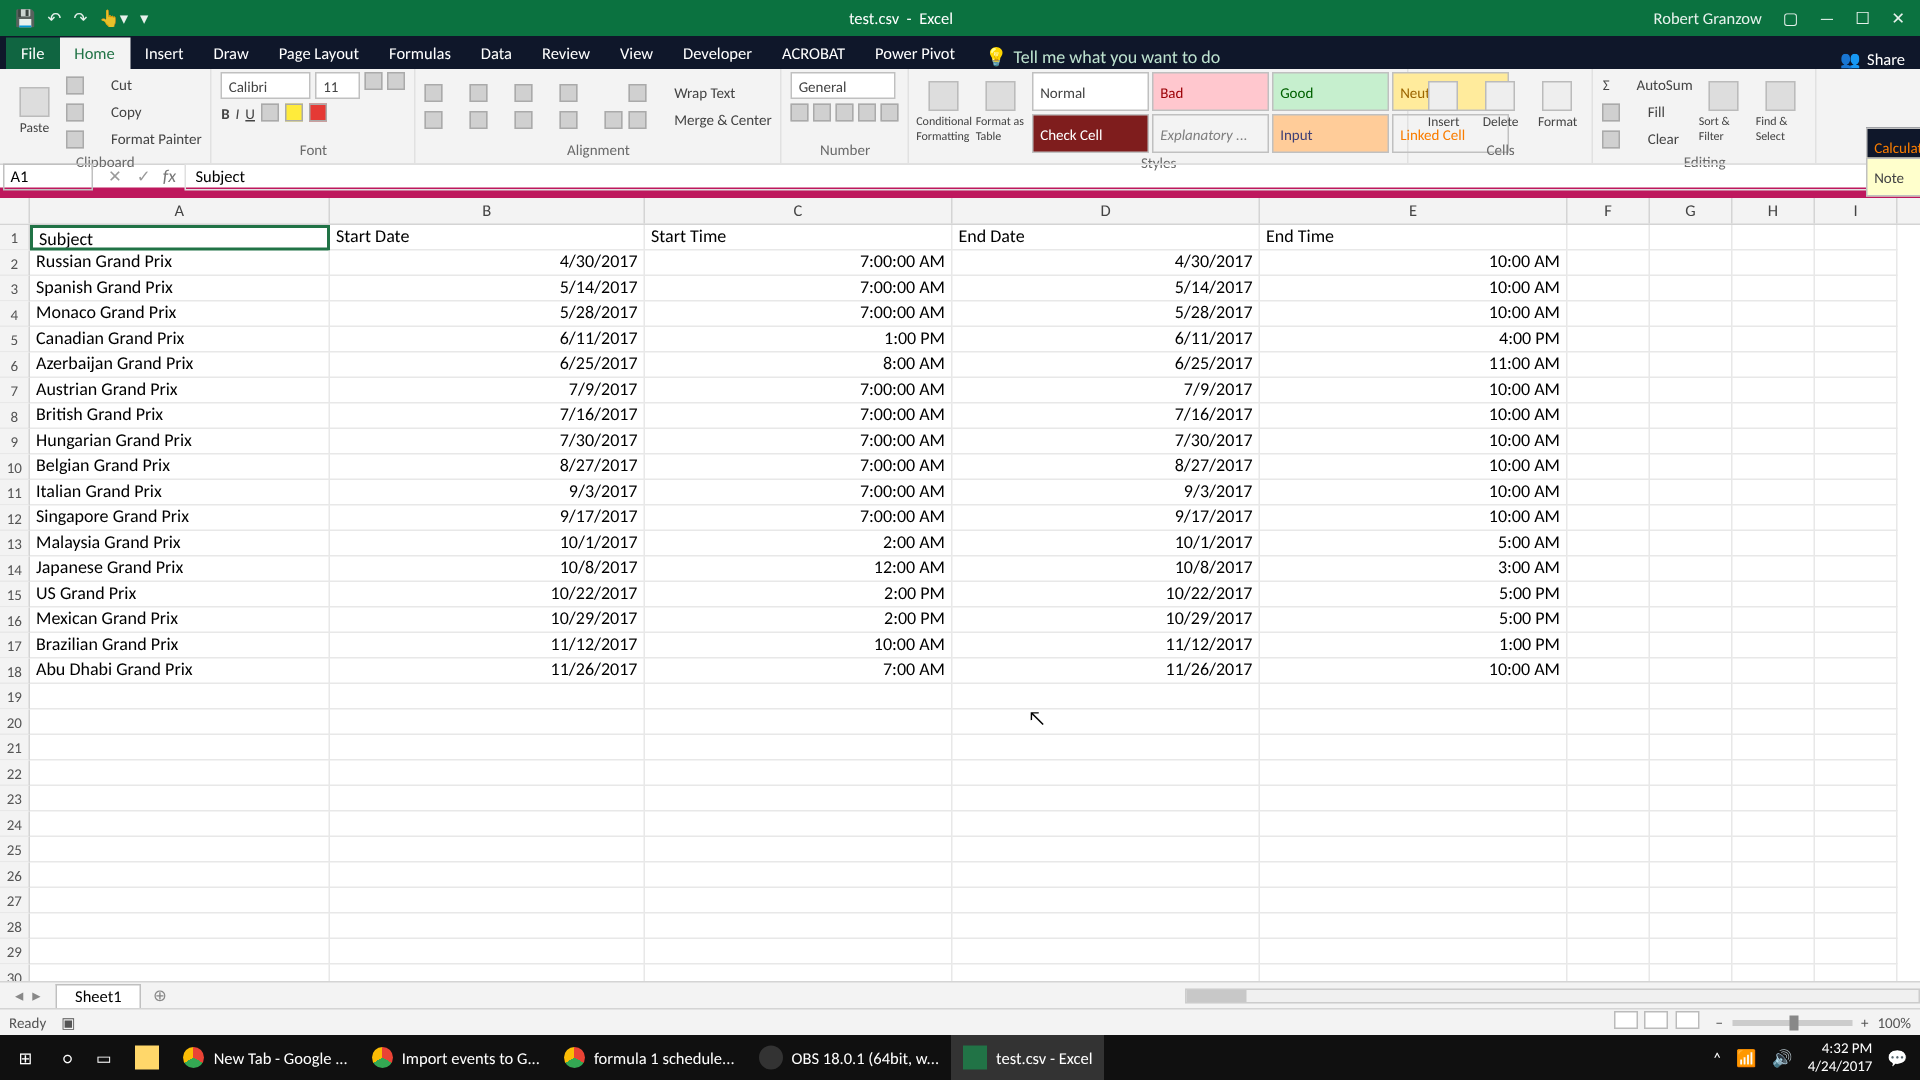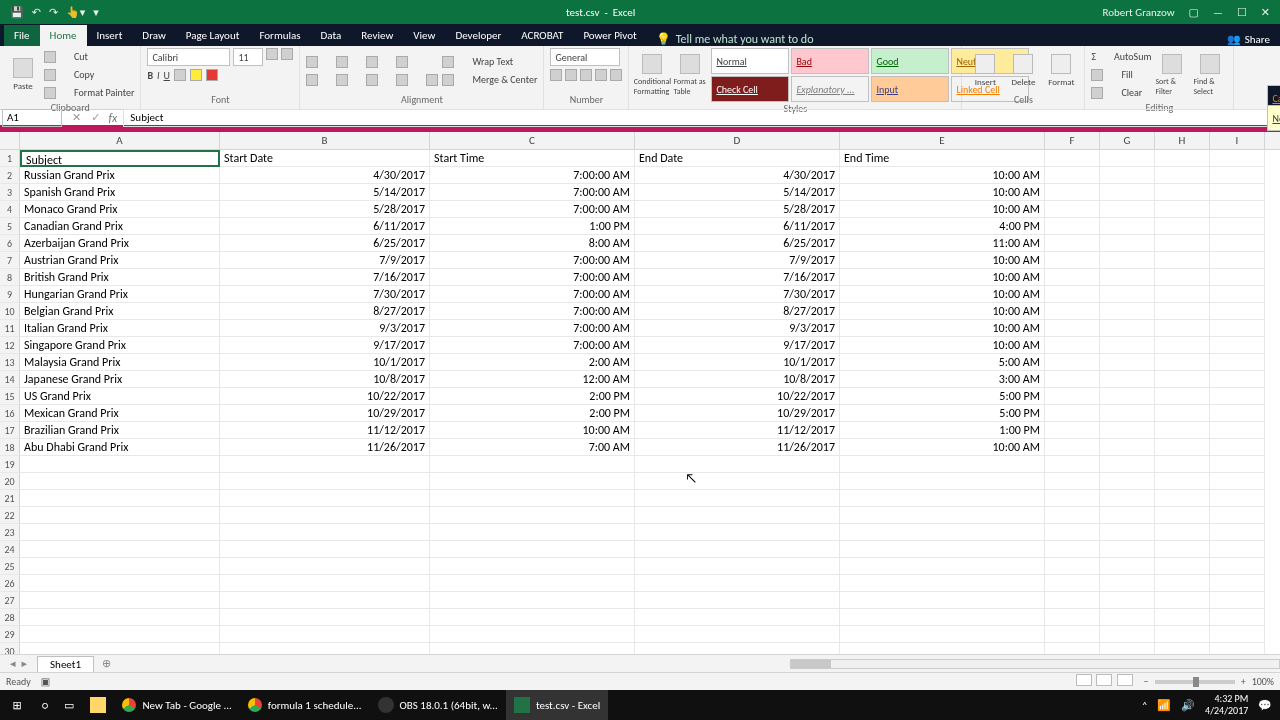--- a/index.html
+++ b/index.html
@@ -24,24 +24,24 @@
 
 .ribbon { height: 64px; background: #f3f3f3; border-bottom: 1px solid #d4d4d4; display: flex; font-size: 10px; color:#444;}
 .group { border-right: 1px solid #e1e1e1; padding: 2px 6px; display:flex; flex-direction:column; justify-content:space-between; }
 .group-label { text-align:center; color:#6a6a6a; font-size:10px; padding-bottom:1px;}
 .group-body { flex:1; display:flex; align-items:center; gap:4px; }
 .btn-lg { width:34px; height:44px; display:flex; flex-direction:column; align-items:center; justify-content:center; gap:2px; font-size:9px; color:#444;}
 .btn-lg .ico { width:20px; height:20px; background:#ddd; border:1px solid #bbb;}
 .stack { display:flex; flex-direction:column; gap:1px; font-size:10px;}
 .stack .row { display:flex; align-items:center; gap:18px; white-space:nowrap;}
 .mini-ico { width:12px; height:12px; background:#d0d0d0; border:1px solid #aaa; display:inline-block;}
-.fontbox { width:83px; height:18px; border:1px solid #c0c0c0; background:#fff; font-size:10px; padding:1px 4px; display:flex; align-items:center;}
+.fontbox { width:60px; height:18px; border:1px solid #c0c0c0; background:#fff; font-size:10px; padding:1px 4px; display:flex; align-items:center;}
 .sizebox { width:30px; height:18px; border:1px solid #c0c0c0; background:#fff; font-size:10px; padding:1px 4px; display:flex; align-items:center;}
 .styles-grid { display:grid; grid-template-columns:repeat(4, 78px); gap:2px;}
-.style-cell { height:18px; border:1px solid #c0c0c0; font-size:10px; padding:12px 4px; display:flex; align-items:center;text-decoration:underline;}
+.style-cell { height:18px; border:1px solid #c0c0c0; font-size:10px; padding:12px 4px; display:flex; align-items:center;}
 .cells-group .btn-lg .ico{ background:#eee;}
 .edit-stack { font-size:10px;}
 
 
 .formula-row { height:22px; border-bottom:7px solid #be185d; display:flex; align-items:center; background:#fff;}
 .name-box { width:60px; height:18px; border:1px solid #c0c0c0; margin:0 2px; font-size:11px; padding:1px 4px; display:flex; align-items:center;}
 .fx-icons { display:flex; gap:10px; padding:0 8px; color:#9a9a9a; font-size:11px;}
 .fx-label { font-style:italic; color:#777; padding-right:6px;}
 .formula-input { flex:1; height:18px; border:1px solid #e0e0e0; font-size:11px; padding:1px 6px; display:flex; align-items:center;}
 
@@ -724,20 +724,24 @@
   <div class="tbtn">▭</div>
   <div class="tbtn">
       <div class="icon-sq" style="background:#ffd76a"></div>
     </div>
   <div class="tbtn">
       <div class="chrome"></div>
       <span>New Tab - Google ...</span>
     </div>
   <div class="tbtn">
       <div class="chrome"></div>
+      <span>Import events to G...</span>
+    </div>
+  <div class="tbtn">
+      <div class="chrome"></div>
       <span>formula 1 schedule...</span>
     </div>
   <div class="tbtn">
       <div class="icon-sq" style="background:#333;border-radius:50%"></div>
       <span>OBS 18.0.1 (64bit, w...</span>
     </div>
   <div class="tbtn active">
       <div class="icon-sq" style="background:#217346"></div>
       <span>test.csv - Excel</span>
     </div>

